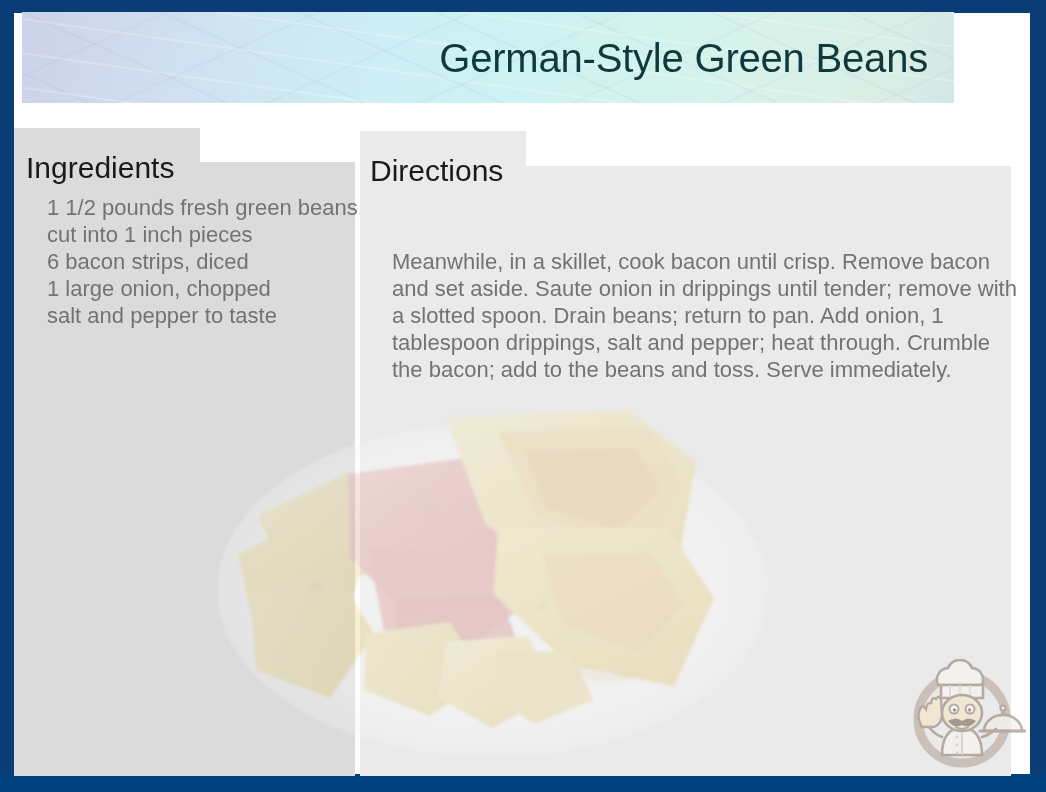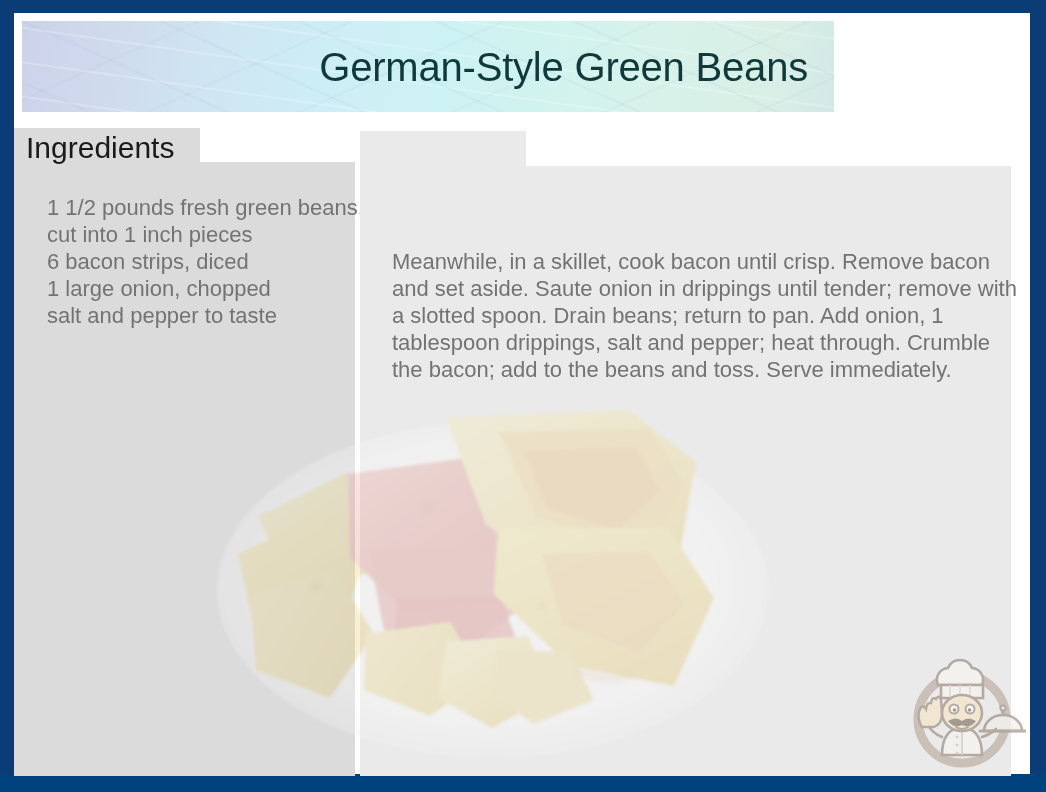--- a/index.html
+++ b/index.html
@@ -24,22 +24,22 @@
   }
   .frame-top    { left: 0;   top: 0;    width: 1046px; height: 13px; }
   .frame-left   { left: 0;   top: 0;    width: 14px;   height: 792px; }
   .frame-right  { right: 0;  top: 0;    width: 16px;   height: 792px; }
   .frame-bottom { left: 0;   bottom: 0; width: 1046px; height: 18px; background: #00427e; }
 
   
   .banner {
     position: absolute;
     left: 22px;
-    top: 21px;
-    width: 812px;
+    top: 12px;
+    width: 932px;
     height: 91px;
     background:
       repeating-linear-gradient(
         24deg,
         rgba(255,255,255,0.00) 0px,
         rgba(255,255,255,0.00) 26px,
         rgba(150,160,200,0.13) 27px,
         rgba(255,255,255,0.00) 29px,
         rgba(255,255,255,0.00) 56px
       ),
@@ -115,20 +115,21 @@
     height: 38px;
     background: #eaeaea;
   }
 
   .panel-heading {
     position: absolute;
     color: #1a1a1a;
     font-size: 30px;
     line-height: 1;
     white-space: nowrap;
+    margin-top: 20px;
   }
   .heading-ingredients { left: 26px; top: 133px; }
   .heading-directions  { left: 370px; top: 136px; }
 
   .panel-text {
     position: absolute;
     color: #737373;
     font-size: 22px;
     line-height: 27px;
     white-space: pre-wrap;
@@ -177,20 +178,21 @@
   <div class="panel-ingredients-tab"></div>
   <div class="panel-heading heading-ingredients">Ingredients</div>
   <div class="panel-text text-ingredients">1 1/2 pounds fresh green beans,
 cut into 1 inch pieces
 6 bacon strips, diced
 1 large onion, chopped
 salt and pepper to taste</div>
 
   <div class="panel-directions-body"></div>
   <div class="panel-directions-tab"></div>
+  <div class="panel-heading heading-directions">Directions</div>
   <div class="panel-text text-directions">
     <div class="para">Meanwhile, in a skillet, cook bacon until crisp. Remove bacon and set aside. Saute onion in drippings until tender; remove with a slotted spoon. Drain beans; return to pan. Add onion, 1 tablespoon drippings, salt and pepper; heat through. Crumble the bacon; add to the beans and toss. Serve immediately.</div>
   </div>
 
   <svg class="photo" viewBox="0 0 590 370">
     <defs>
       <radialGradient id="plateGrad" cx="50%" cy="48%" r="58%">
         <stop offset="0%" stop-color="#ffffff"></stop>
         <stop offset="72%" stop-color="#fcfcfc"></stop>
         <stop offset="90%" stop-color="#f1f1f1"></stop>

